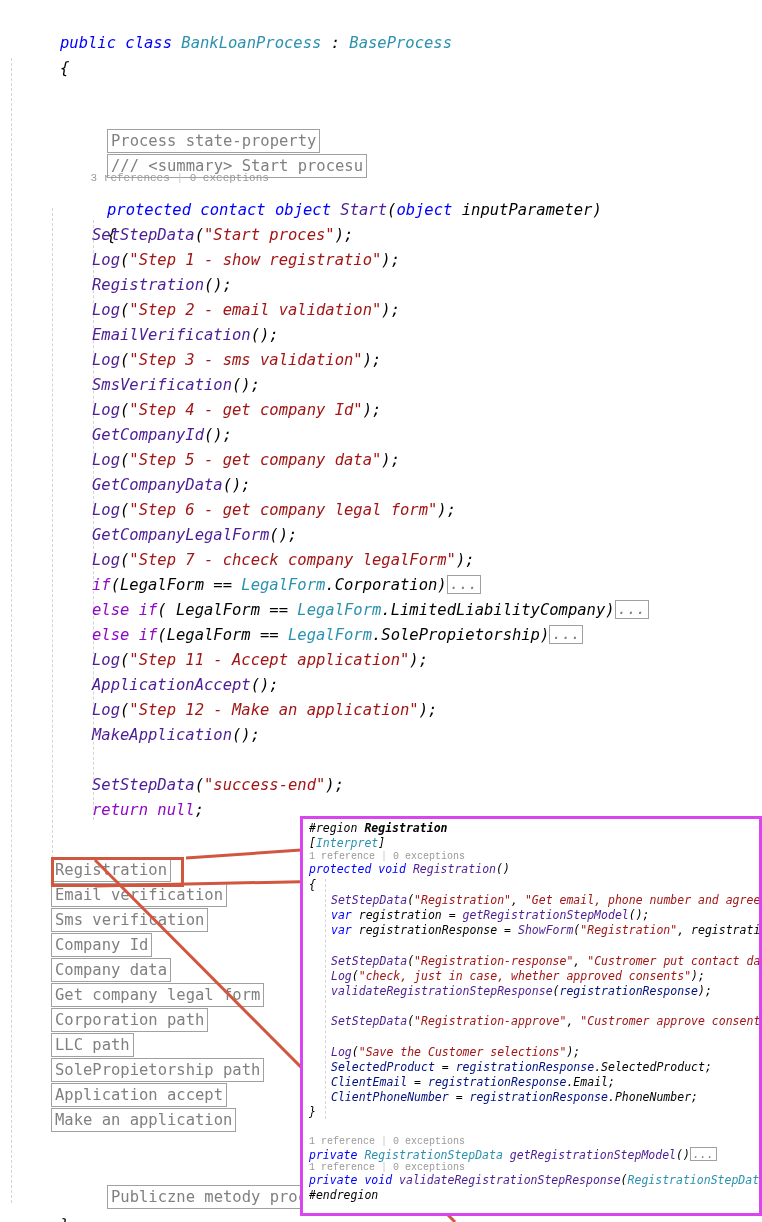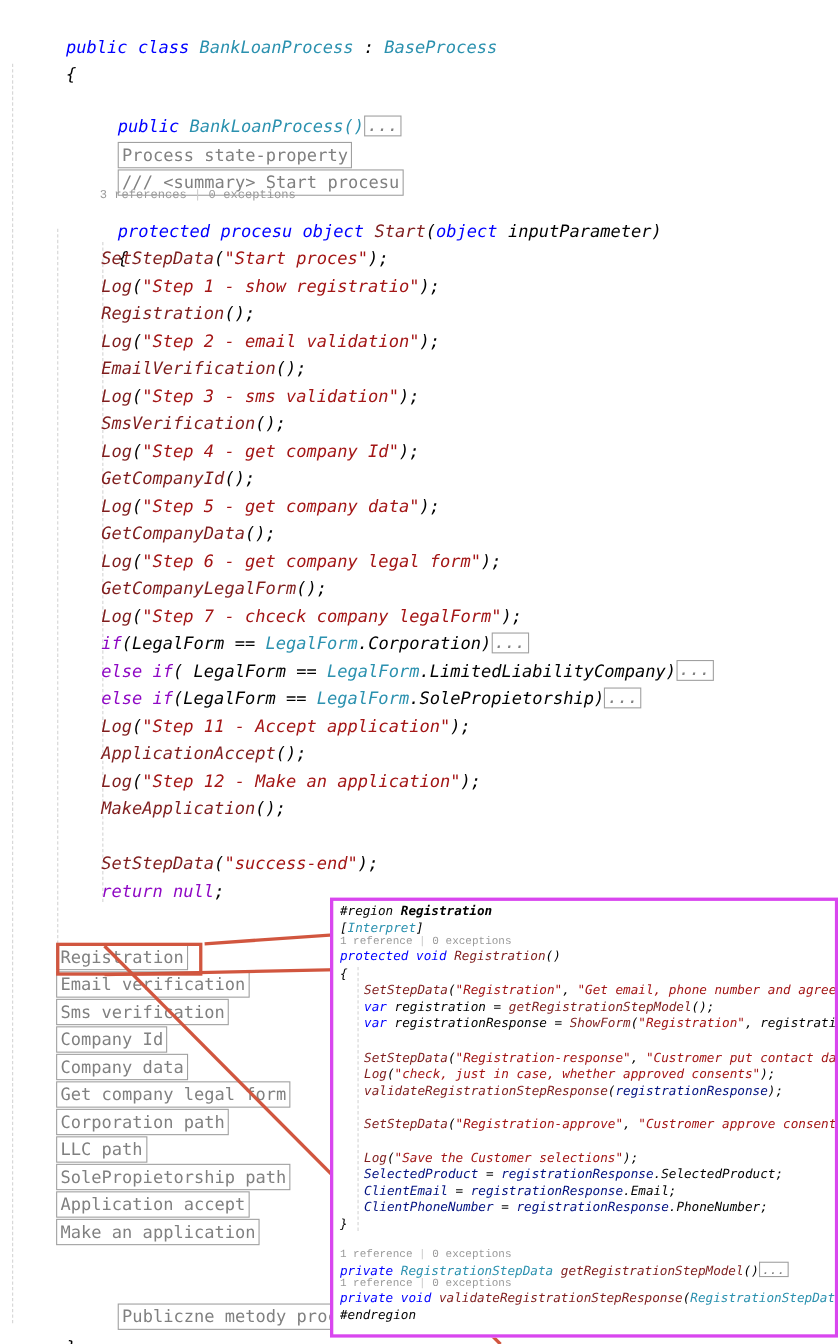--- a/index.html
+++ b/index.html
@@ -17,21 +17,21 @@
     position: absolute; left: 0; top: 0; width: 762px; height: 1222px;
     font-size: 15.5px; line-height: 25px;
     white-space: pre;
   }
   .line { height: 25px; white-space: pre; font-style: italic; }
 
   
   .kw   { color: #0000ff; }            
   .ctl  { color: #8f08c4; }            
   .typ  { color: #2b91af; }            
-  .mth  { color: #7f1d1d; }            
+  .mth  { color: #4c1d95; }            
   .str  { color: #a31515; }            
   .pln  { color: #000000; }
   .prep { color: #000000; }
   .fld  { color: #001080; }
 
   
   .codelens {
     color: #9a9a9a; font-size: 11px; line-height: 14px; height: 14px;
     font-family: Liberation Mono, monospace; white-space: pre;
   }
@@ -93,40 +93,37 @@
     
     <div class="line" style="position:absolute; left:4px; top:6px;">
       <span class="kw">public</span><span class="pln"> </span><span class="kw">class</span><span class="pln"> </span><span class="typ">BankLoanProcess</span><span class="pln"> : </span><span class="typ">BaseProcess</span>
     </div>
 
     <div class="line" style="position:absolute; left:4px; top:31px;">
       <span class="pln">{</span>
     </div>
 
     
-    <div class="line" style="position:absolute; left:51px; top:78px;">
-      <span class="kw">public</span><span class="pln"> </span><span class="typ">BankLoanProcess()</span><span class="ellipsis">...</span>
-    </div>
 
     
     <div style="position:absolute; left:51px; top:129px;">
       <span class="region-box">/// &lt;summary&gt; Start procesu</span>
     </div>
     <div style="position:absolute; left:51px; top:104px;">
       <span class="region-box">Process state-property</span>
     </div>
 
     
     <div class="codelens" style="position:absolute; left:51px; top:157px;">
       <span>3 references</span><span class="sep"> | </span><span>0 exceptions</span>
     </div>
 
     
     <div class="line" style="position:absolute; left:51px; top:173px;">
-      <span class="kw">protected</span><span class="pln"> </span><span class="kw">procesu</span><span class="pln"> </span><span class="kw">object</span><span class="pln"> </span><span class="mth">Start</span><span class="pln">(</span><span class="kw">object</span><span class="pln"> </span><span class="pln">inputParameter</span><span class="pln">)</span>
+      <span class="kw">protected</span><span class="pln"> </span><span class="kw">contact</span><span class="pln"> </span><span class="kw">object</span><span class="pln"> </span><span class="mth">Start</span><span class="pln">(</span><span class="kw">object</span><span class="pln"> </span><span class="pln">inputParameter</span><span class="pln">)</span>
     </div>
 
     <div class="line" style="position:absolute; left:51px; top:198px;">
       <span class="pln">{</span>
     </div>
 
     
     <div id="body-lines" style="position:absolute; left:0px; top:223px;"><div class="line" style="padding-left: 92px;"><span class="mth">SetStepData</span><span class="pln">(</span><span class="str">"Start proces"</span><span class="pln">);</span></div><div class="line" style="padding-left: 92px;"><span class="mth">Log</span><span class="pln">(</span><span class="str">"Step 1 - show registratio"</span><span class="pln">);</span></div><div class="line" style="padding-left: 92px;"><span class="mth">Registration</span><span class="pln">();</span></div><div class="line" style="padding-left: 92px;"><span class="mth">Log</span><span class="pln">(</span><span class="str">"Step 2 - email validation"</span><span class="pln">);</span></div><div class="line" style="padding-left: 92px;"><span class="mth">EmailVerification</span><span class="pln">();</span></div><div class="line" style="padding-left: 92px;"><span class="mth">Log</span><span class="pln">(</span><span class="str">"Step 3 - sms validation"</span><span class="pln">);</span></div><div class="line" style="padding-left: 92px;"><span class="mth">SmsVerification</span><span class="pln">();</span></div><div class="line" style="padding-left: 92px;"><span class="mth">Log</span><span class="pln">(</span><span class="str">"Step 4 - get company Id"</span><span class="pln">);</span></div><div class="line" style="padding-left: 92px;"><span class="mth">GetCompanyId</span><span class="pln">();</span></div><div class="line" style="padding-left: 92px;"><span class="mth">Log</span><span class="pln">(</span><span class="str">"Step 5 - get company data"</span><span class="pln">);</span></div><div class="line" style="padding-left: 92px;"><span class="mth">GetCompanyData</span><span class="pln">();</span></div><div class="line" style="padding-left: 92px;"><span class="mth">Log</span><span class="pln">(</span><span class="str">"Step 6 - get company legal form"</span><span class="pln">);</span></div><div class="line" style="padding-left: 92px;"><span class="mth">GetCompanyLegalForm</span><span class="pln">();</span></div><div class="line" style="padding-left: 92px;"><span class="mth">Log</span><span class="pln">(</span><span class="str">"Step 7 - chceck company legalForm"</span><span class="pln">);</span></div><div class="line" style="padding-left: 92px;"><span class="ctl">if</span><span class="pln">(LegalForm == </span><span class="typ">LegalForm</span><span class="pln">.Corporation)</span><span class="ellipsis">...</span></div><div class="line" style="padding-left: 92px;"><span class="ctl">else if</span><span class="pln">( LegalForm == </span><span class="typ">LegalForm</span><span class="pln">.LimitedLiabilityCompany)</span><span class="ellipsis">...</span></div><div class="line" style="padding-left: 92px;"><span class="ctl">else if</span><span class="pln">(LegalForm == </span><span class="typ">LegalForm</span><span class="pln">.SolePropietorship)</span><span class="ellipsis">...</span></div><div class="line" style="padding-left: 92px;"><span class="mth">Log</span><span class="pln">(</span><span class="str">"Step 11 - Accept application"</span><span class="pln">);</span></div><div class="line" style="padding-left: 92px;"><span class="mth">ApplicationAccept</span><span class="pln">();</span></div><div class="line" style="padding-left: 92px;"><span class="mth">Log</span><span class="pln">(</span><span class="str">"Step 12 - Make an application"</span><span class="pln">);</span></div><div class="line" style="padding-left: 92px;"><span class="mth">MakeApplication</span><span class="pln">();</span></div><div class="line" style="padding-left: 92px;">&nbsp;</div><div class="line" style="padding-left: 92px;"><span class="mth">SetStepData</span><span class="pln">(</span><span class="str">"success-end"</span><span class="pln">);</span></div><div class="line" style="padding-left: 92px;"><span class="ctl">return</span><span class="pln"> </span><span class="ctl">null</span><span class="pln">;</span></div></div>
 
     

